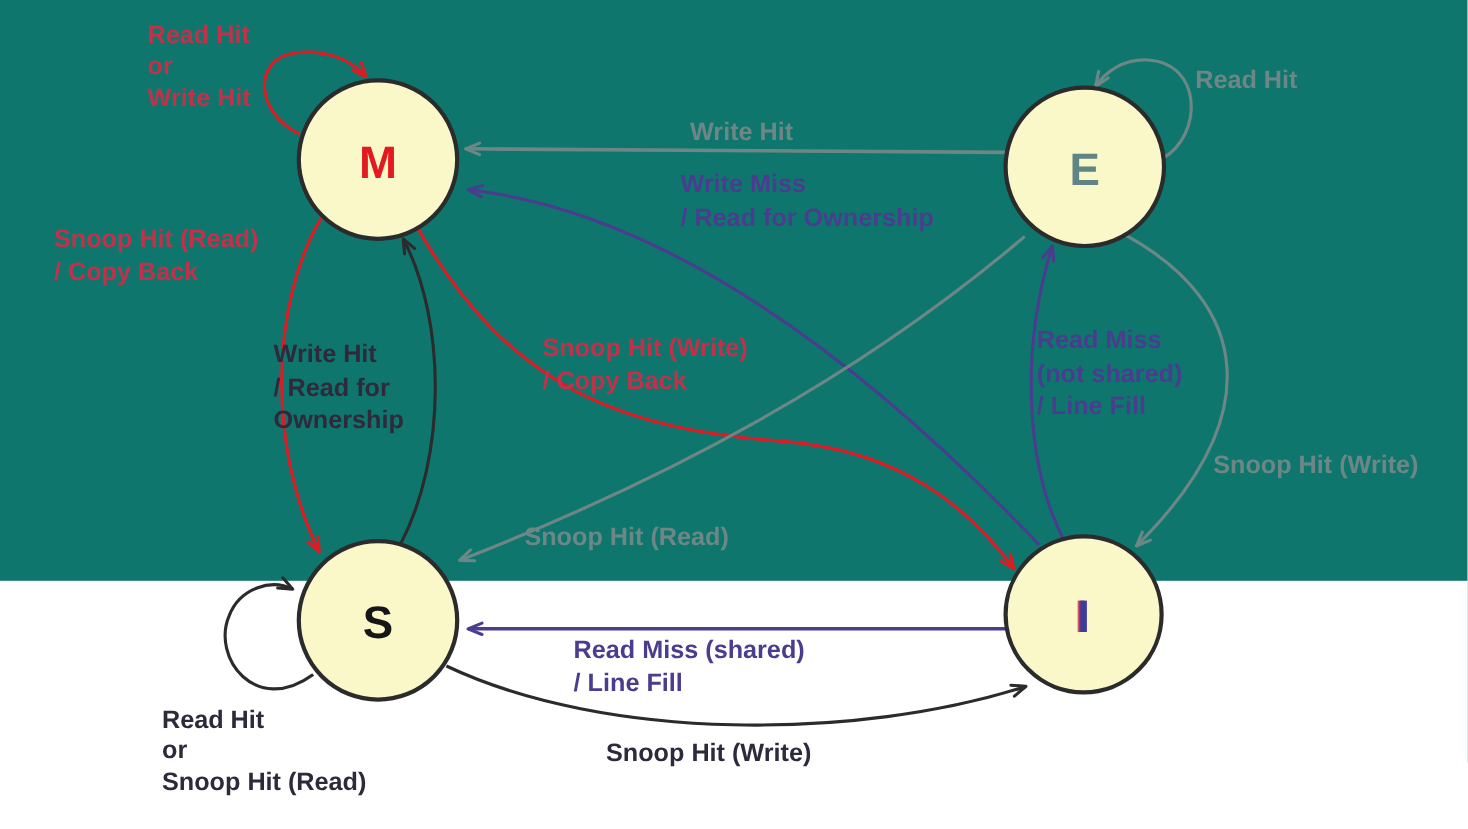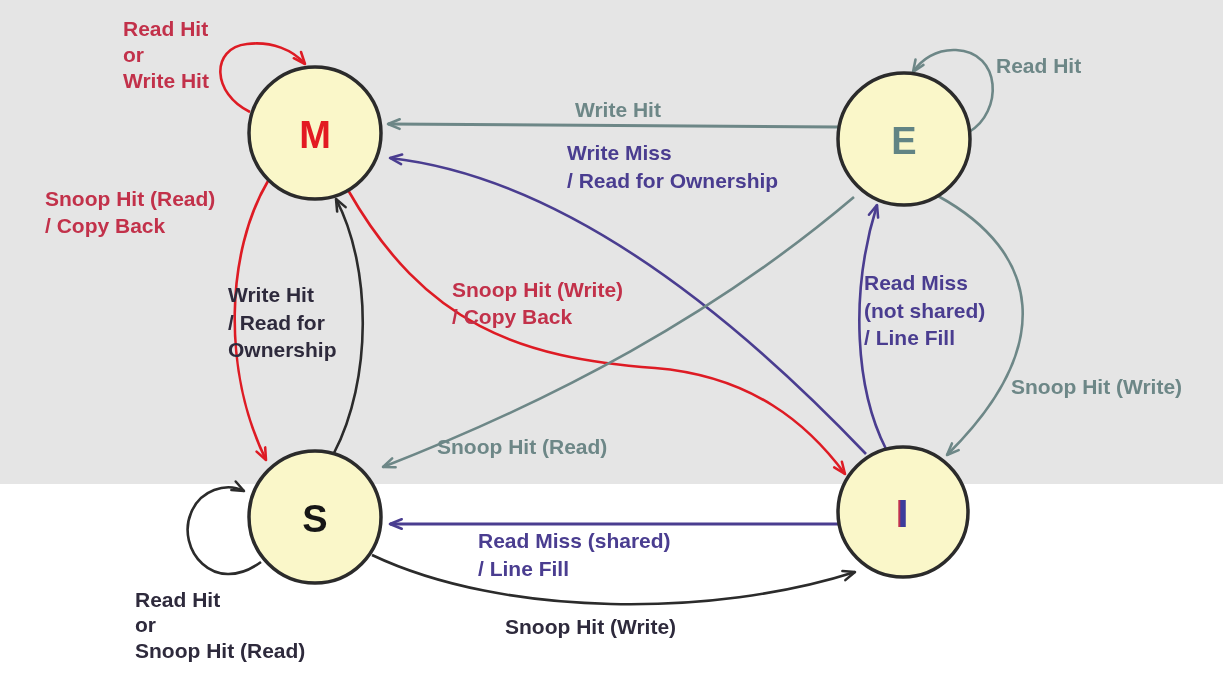--- a/index.html
+++ b/index.html
@@ -8,21 +8,21 @@
     background: #ffffff;
     width: 1223px;
     height: 691px;
     overflow: hidden;
     font-family: "Liberation Sans", sans-serif;
   }
   .diagram-wrap {
     position: relative;
     width: 1223px;
     height: 484px;
-    background: #e5e5e5;
+    background: #0f766e;
   }
   svg { display: block; }
   text {
     font-family: "Liberation Sans", sans-serif;
     font-weight: bold;
   }
   .edge-label { font-size: 21px; }
   .state-letter { font-size: 38px; text-anchor: middle; }
   .edge-path { fill: none; }
 </style>

